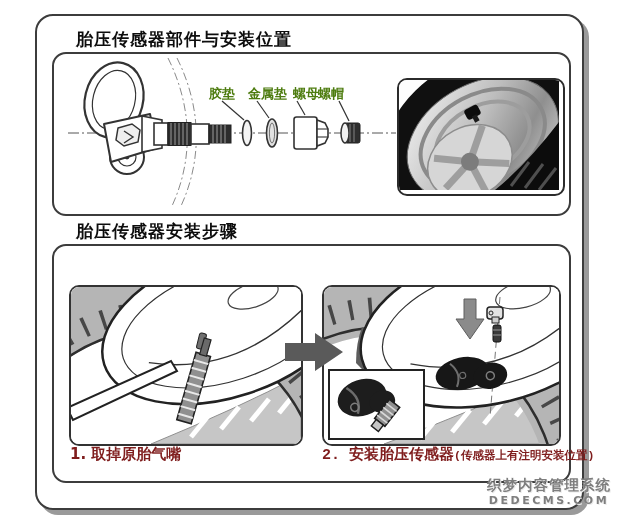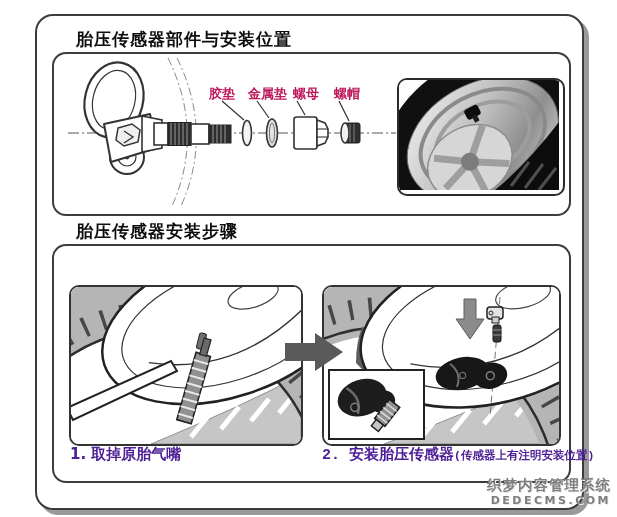--- a/index.html
+++ b/index.html
@@ -14,42 +14,42 @@
   .sec-title{position:absolute;left:15px;font-weight:bold;font-size:17px;
              letter-spacing:1px;color:#0d0d0d;white-space:nowrap;margin-left:24px;}
   #title1{top:12px;}
   #title2{top:204px;text-align:right;}
 
   .sec-box{position:absolute;left:15px;width:515px;border:2px solid #3c3c3c;
            border-radius:14px;background:#fff;}
   #sec1{top:36px;height:160px;}
   #sec2{top:228px;height:235px;}
 
-  .plabel{position:absolute;top:31px;font-weight:bold;font-size:13px;color:#be185d;white-space:nowrap;}
-  #plabel0{left:155px;} #plabel1{left:194px;} #plabel2{left:239px;} #plabel3{left:280px;}
+  .plabel{position:absolute;top:31px;font-weight:bold;font-size:13px;color:#4d7c0f;white-space:nowrap;}
+  #plabel0{left:155px;} #plabel1{left:194px;} #plabel2{left:239px;} #plabel3{left:264px;}
 
   .photo{position:absolute;left:343px;top:24px;width:164px;height:114px;
          border:2px solid #2b2b2b;border-radius:10px;overflow:hidden;background:#fff;}
 
   .panel{position:absolute;top:39px;height:157px;border:2px solid #333;border-radius:10px;
          overflow:hidden;background:#fff;}
   #panel1{left:15px;width:230px;}
   #panel2{left:268px;width:235px;}
 
   .step-arrow{position:absolute;left:231px;top:87px;width:58px;height:40px;z-index:5;}
 
-  .caption{position:absolute;top:199px;font-weight:bold;font-size:15px;color:#4c1d95;white-space:nowrap;}
+  .caption{position:absolute;top:199px;font-weight:bold;font-size:15px;color:#7f1d1d;white-space:nowrap;}
   #cap1{left:16px;}
   #cap2{left:268px;font-family:Liberation Mono, monospace;}
   .cap-note{font-size:11.5px;font-weight:bold;}
 
   .inset{position:absolute;left:4px;top:82px;width:93px;height:67px;background:#fff;
          border:2px solid #222;z-index:4;}
 
-  .watermark{position:absolute;right:6px;top:477px;text-align:right;z-index:9;
+  .watermark{position:absolute;right:6px;top:477px;text-align:center;z-index:9;
              font-weight:bold;color:#7e7e7e;line-height:16px;
              text-shadow:1px 1px 0 #ececec;}
   .watermark .wm1{font-size:14.5px;letter-spacing:1px;}
   .watermark .wm2{font-size:11px;letter-spacing:2.5px;}
 
   svg{display:block;}
 </style>
 </head>
 <body>
 

